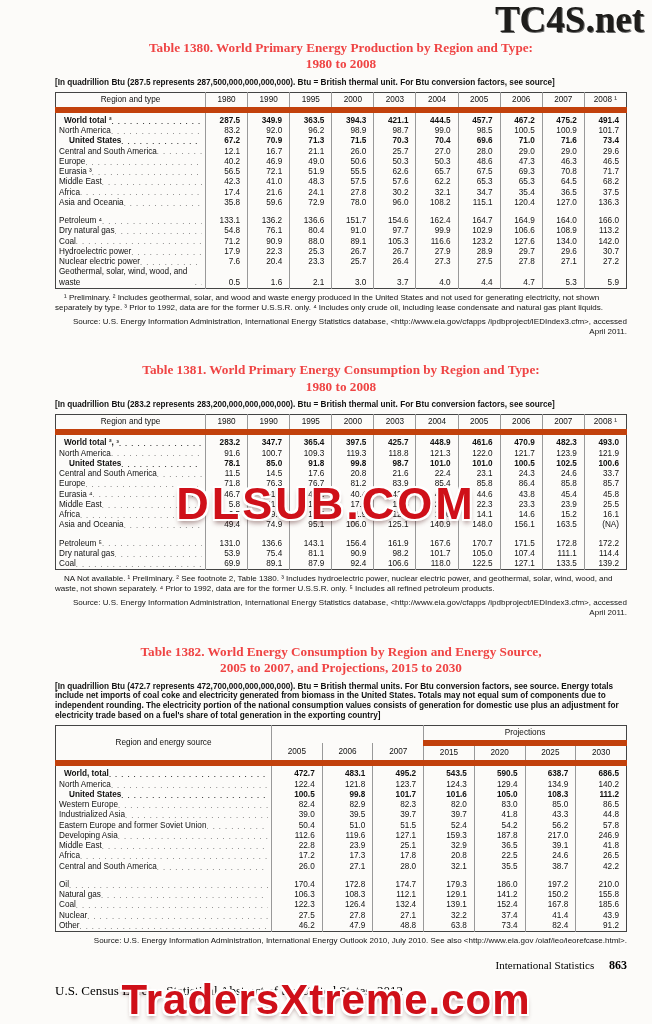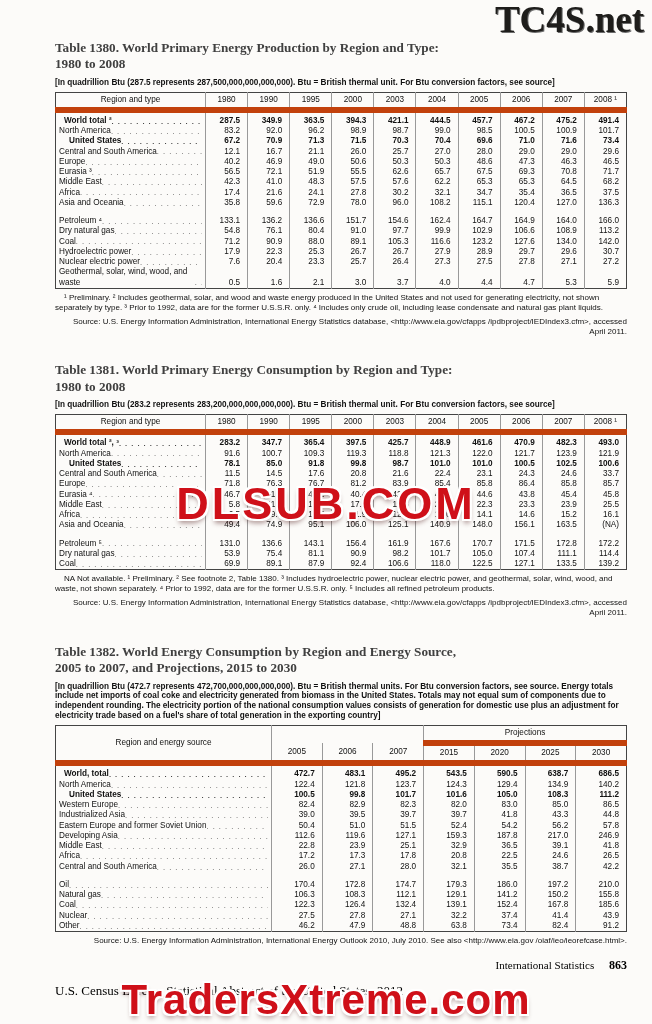--- a/index.html
+++ b/index.html
@@ -3,21 +3,21 @@
 <meta charset="utf-8">
 <style>
   html,body{margin:0;padding:0;}
   body{width:652px;height:1024px;background:#fcfbf9;position:relative;overflow:hidden;
        font-family:"Liberation Sans",sans-serif;color:#111;}
   .page{position:absolute;inset:0;padding:40px 25px 0 55px;}
 
   .sec{margin-top:26px;}
   .sec.first{margin-top:0;}
   .title{font-family:"Liberation Serif",serif;font-weight:700;font-size:13.2px;line-height:1.24;
-         color:#404040;white-space:pre-line;margin:0 0 5px 0;}
+         color:#ef4444;white-space:pre-line;margin:0 0 5px 0;text-align:center;}
   .bnote{font-size:8.2px;line-height:1.2;margin:0 0 4px 0;color:#111;font-weight:bold;}
 
   table.grid{border-collapse:collapse;width:100%;table-layout:fixed;border:1px solid #444;}
   .grid th,.grid td{font-size:8.2px;line-height:1.25;padding:0 3px;border-left:1px solid #999;
                     vertical-align:bottom;color:#111;}
   .grid thead th{border-bottom:6px solid #c2410c;text-align:center;vertical-align:middle;
                  padding:2px 1px;font-weight:400;}
   .grid thead th.noline{border-bottom:none;}
   .lblh{border-left:none !important;}
   td.lbl{border-left:none !important;}

